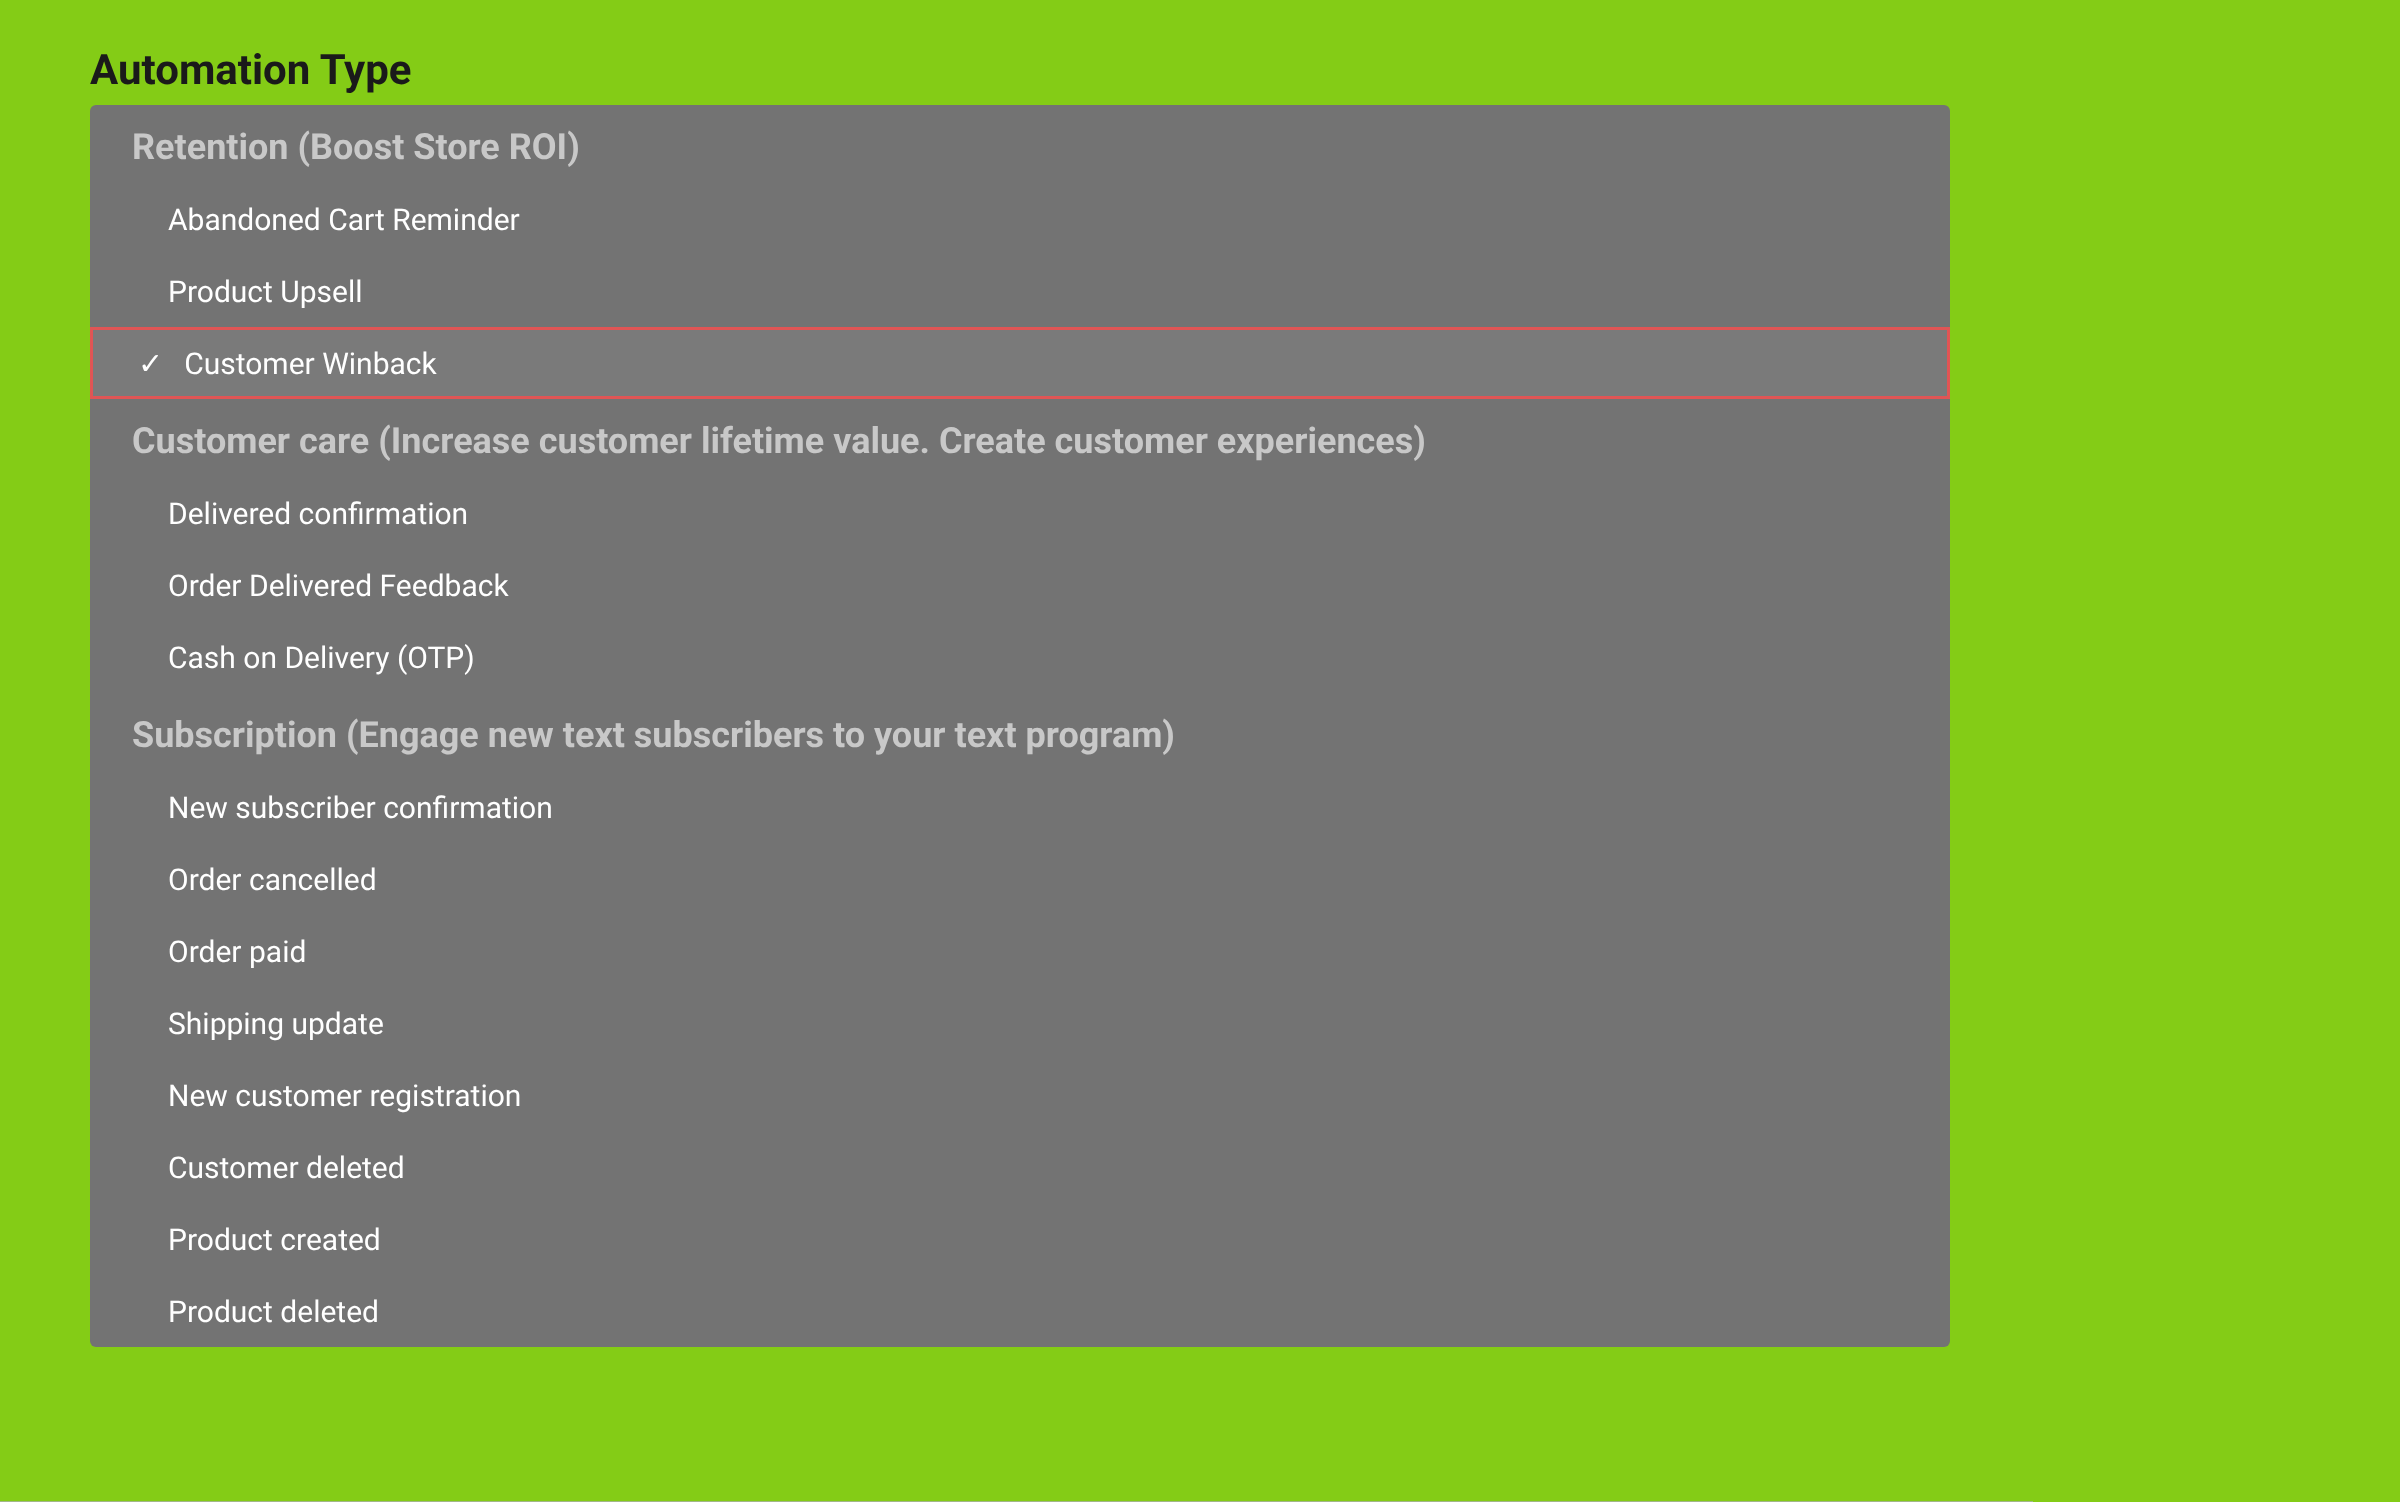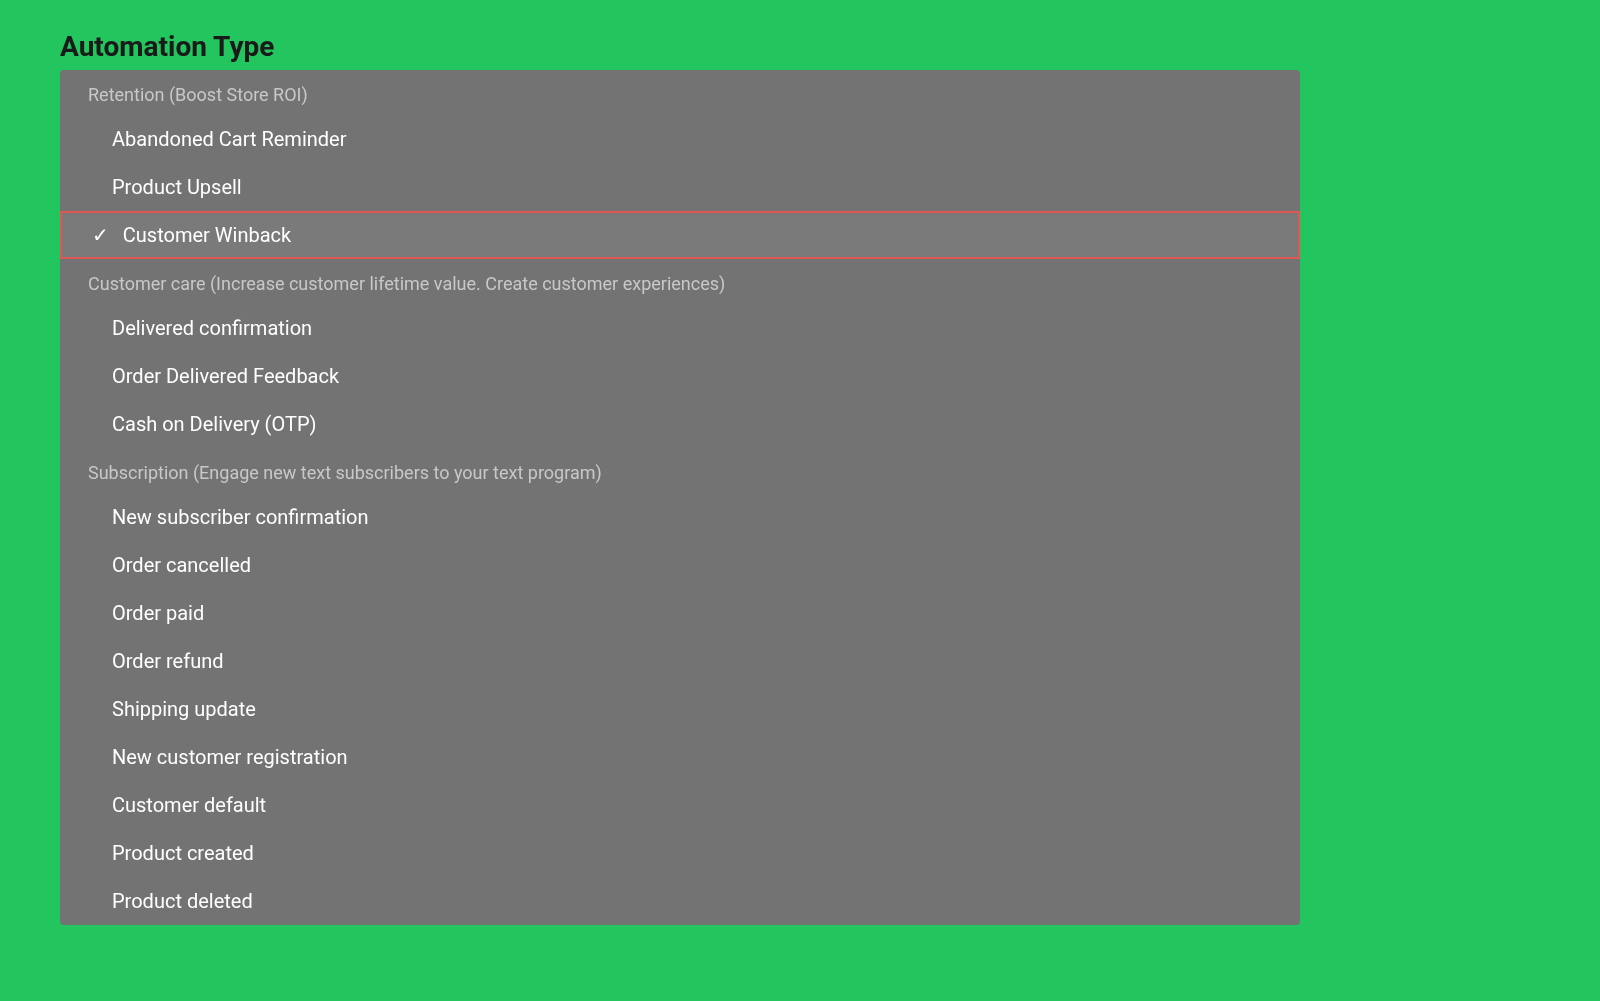--- a/index.html
+++ b/index.html
@@ -13,21 +13,21 @@
       height: 1001px;
       background-color: #e8edf2;
       font-family: -apple-system, BlinkMacSystemFont, "Segoe UI", Roboto, sans-serif;
       position: relative;
       overflow: hidden;
     }
 
     .page-background {
       width: 100%;
       height: 100%;
-      background-color: #22c55e;
+      background-color: #84cc16;
       position: relative;
     }
 
     
     .background-content {
       position: absolute;
       top: 0;
       left: 0;
       width: 100%;
       height: 100%;
@@ -70,24 +70,24 @@
       top: 70px;
       left: 60px;
       width: 1240px;
       background-color: #737373;
       border-radius: 4px;
       overflow: hidden;
       z-index: 10;
     }
 
     .dropdown-group-header {
-      font-size: 18px;
+      font-size: 24px;
       color: #c8c8c8;
       padding: 14px 28px 10px 28px;
-      font-weight: 400;
+      font-weight: 700;
     }
 
     .dropdown-item {
       font-size: 20px;
       color: #ffffff;
       padding: 12px 16px 12px 52px;
       cursor: pointer;
       position: relative;
       display: flex;
       align-items: center;
@@ -175,33 +175,29 @@
     <div class="dropdown-item">
 
       <span class="item-text">Order cancelled</span>
     </div>
     <div class="dropdown-item">
 
       <span class="item-text">Order paid</span>
     </div>
     <div class="dropdown-item">
 
-      <span class="item-text">Order refund</span>
-    </div>
-    <div class="dropdown-item">
-
       <span class="item-text">Shipping update</span>
     </div>
     <div class="dropdown-item">
 
       <span class="item-text">New customer registration</span>
     </div>
     <div class="dropdown-item">
 
-      <span class="item-text">Customer default</span>
+      <span class="item-text">Customer deleted</span>
     </div>
     <div class="dropdown-item">
 
       <span class="item-text">Product created</span>
     </div>
     <div class="dropdown-item">
 
       <span class="item-text">Product deleted</span>
     </div>
 

